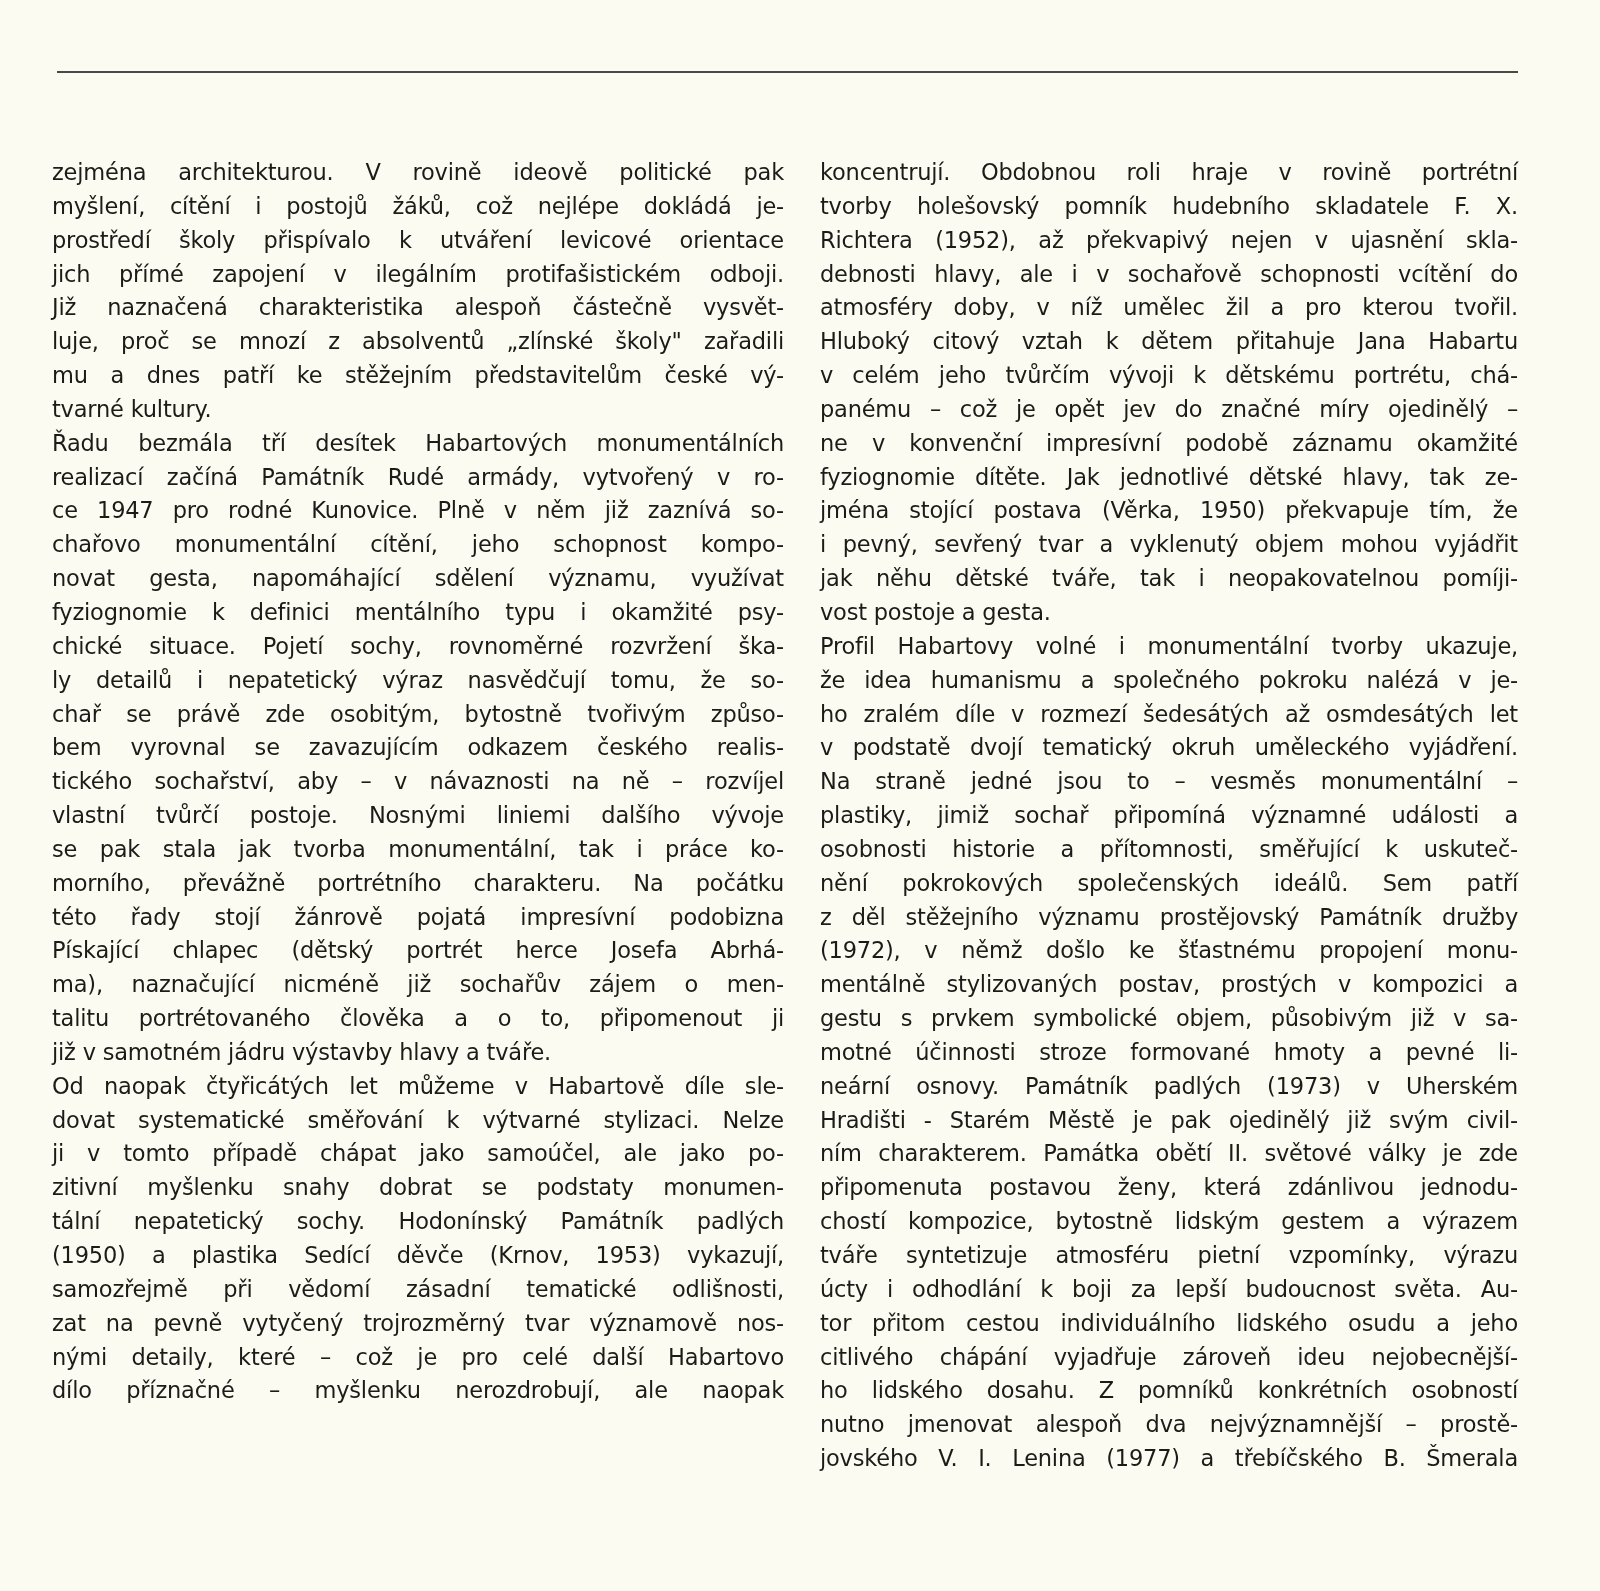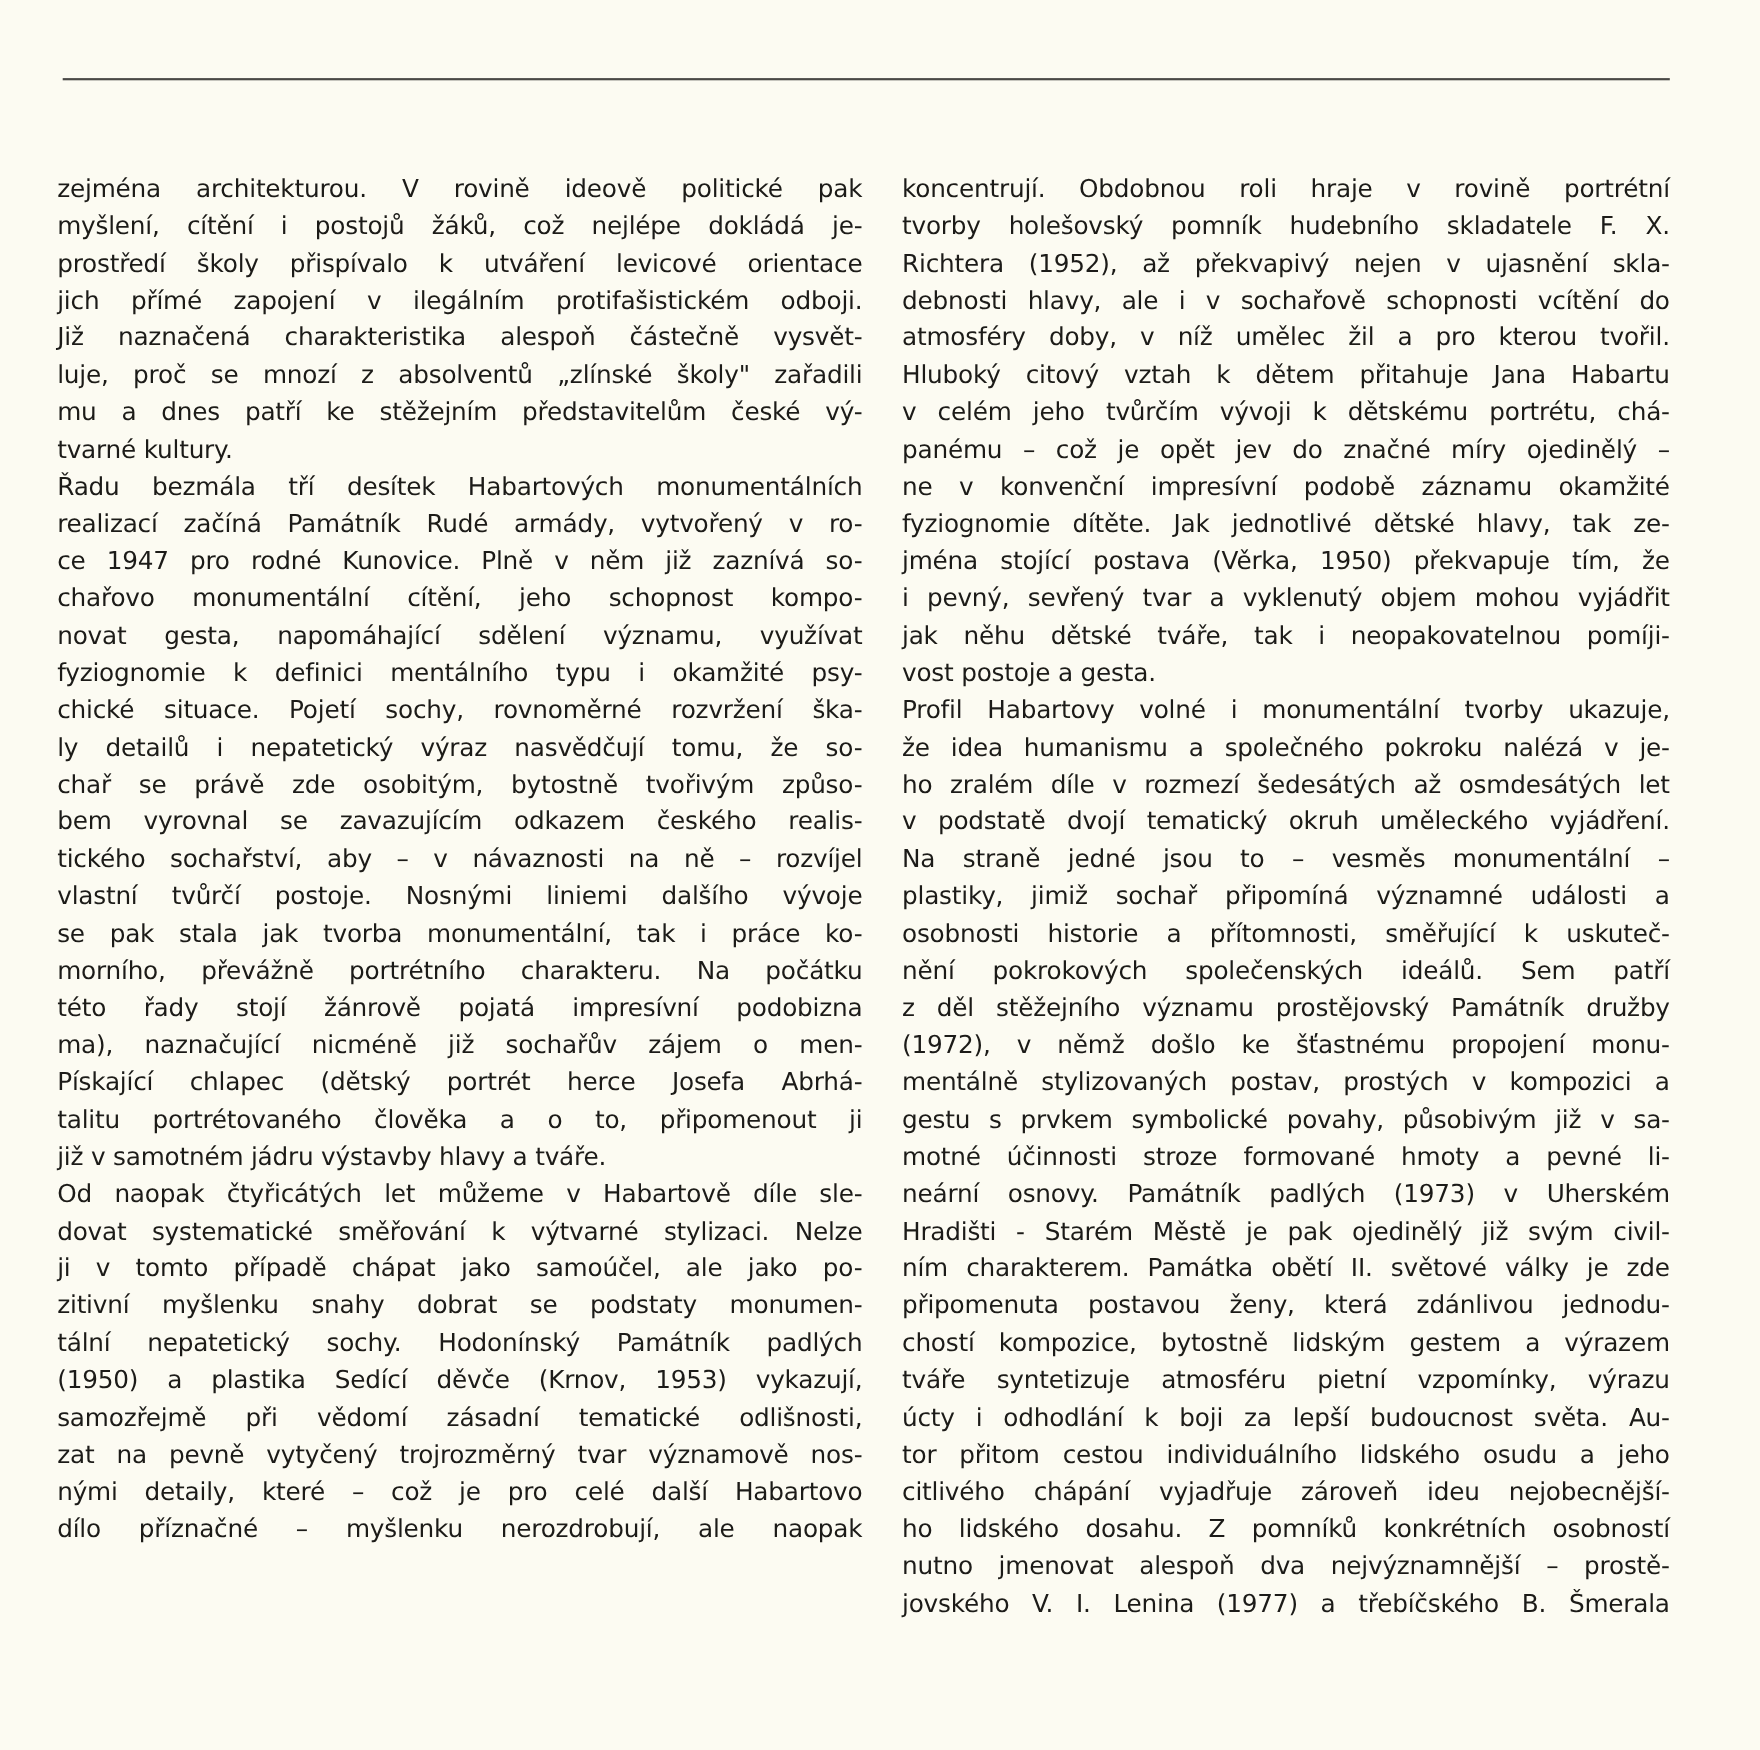--- a/index.html
+++ b/index.html
@@ -53,22 +53,22 @@
   <span class="line">fyziognomie k definici mentálního typu i okamžité psy-</span>
   <span class="line">chické situace. Pojetí sochy, rovnoměrné rozvržení ška-</span>
   <span class="line">ly detailů i nepatetický výraz nasvědčují tomu, že so-</span>
   <span class="line">chař se právě zde osobitým, bytostně tvořivým způso-</span>
   <span class="line">bem vyrovnal se zavazujícím odkazem českého realis-</span>
   <span class="line">tického sochařství, aby – v návaznosti na ně – rozvíjel</span>
   <span class="line">vlastní tvůrčí postoje. Nosnými liniemi dalšího vývoje</span>
   <span class="line">se pak stala jak tvorba monumentální, tak i práce ko-</span>
   <span class="line">morního, převážně portrétního charakteru. Na počátku</span>
   <span class="line">této řady stojí žánrově pojatá impresívní podobizna</span>
+  <span class="line">Pískající chlapec (dětský portrét herce Josefa Abrhá-</span>
   <span class="line">ma), naznačující nicméně již sochařův zájem o men-</span>
-  <span class="line">Pískající chlapec (dětský portrét herce Josefa Abrhá-</span>
   <span class="line">talitu portrétovaného člověka a o to, připomenout ji</span>
   <span class="line last">již v samotném jádru výstavby hlavy a tváře.</span>
   <span class="line">Od naopak čtyřicátých let můžeme v Habartově díle sle-</span>
   <span class="line">dovat systematické směřování k výtvarné stylizaci. Nelze</span>
   <span class="line">ji v tomto případě chápat jako samoúčel, ale jako po-</span>
   <span class="line">zitivní myšlenku snahy dobrat se podstaty monumen-</span>
   <span class="line">tální nepatetický sochy. Hodonínský Památník padlých</span>
   <span class="line">(1950) a plastika Sedící děvče (Krnov, 1953) vykazují,</span>
   <span class="line">samozřejmě při vědomí zásadní tematické odlišnosti,</span>
   <span class="line">zat na pevně vytyčený trojrozměrný tvar významově nos-</span>
@@ -95,21 +95,21 @@
   <span class="line">že idea humanismu a společného pokroku nalézá v je-</span>
   <span class="line">ho zralém díle v rozmezí šedesátých až osmdesátých let</span>
   <span class="line">v podstatě dvojí tematický okruh uměleckého vyjádření.</span>
   <span class="line">Na straně jedné jsou to – vesměs monumentální –</span>
   <span class="line">plastiky, jimiž sochař připomíná významné události a</span>
   <span class="line">osobnosti historie a přítomnosti, směřující k uskuteč-</span>
   <span class="line">nění pokrokových společenských ideálů. Sem patří</span>
   <span class="line">z děl stěžejního významu prostějovský Památník družby</span>
   <span class="line">(1972), v němž došlo ke šťastnému propojení monu-</span>
   <span class="line">mentálně stylizovaných postav, prostých v kompozici a</span>
-  <span class="line">gestu s prvkem symbolické povahy, působivým již v sa-</span>
+  <span class="line">gestu s prvkem symbolické objem, působivým již v sa-</span>
   <span class="line">motné účinnosti stroze formované hmoty a pevné li-</span>
   <span class="line">neární osnovy. Památník padlých (1973) v Uherském</span>
   <span class="line">Hradišti - Starém Městě je pak ojedinělý již svým civil-</span>
   <span class="line">ním charakterem. Památka obětí II. světové války je zde</span>
   <span class="line">připomenuta postavou ženy, která zdánlivou jednodu-</span>
   <span class="line">chostí kompozice, bytostně lidským gestem a výrazem</span>
   <span class="line">tváře syntetizuje atmosféru pietní vzpomínky, výrazu</span>
   <span class="line">úcty i odhodlání k boji za lepší budoucnost světa. Au-</span>
   <span class="line">tor přitom cestou individuálního lidského osudu a jeho</span>
   <span class="line">citlivého chápání vyjadřuje zároveň ideu nejobecnější-</span>

